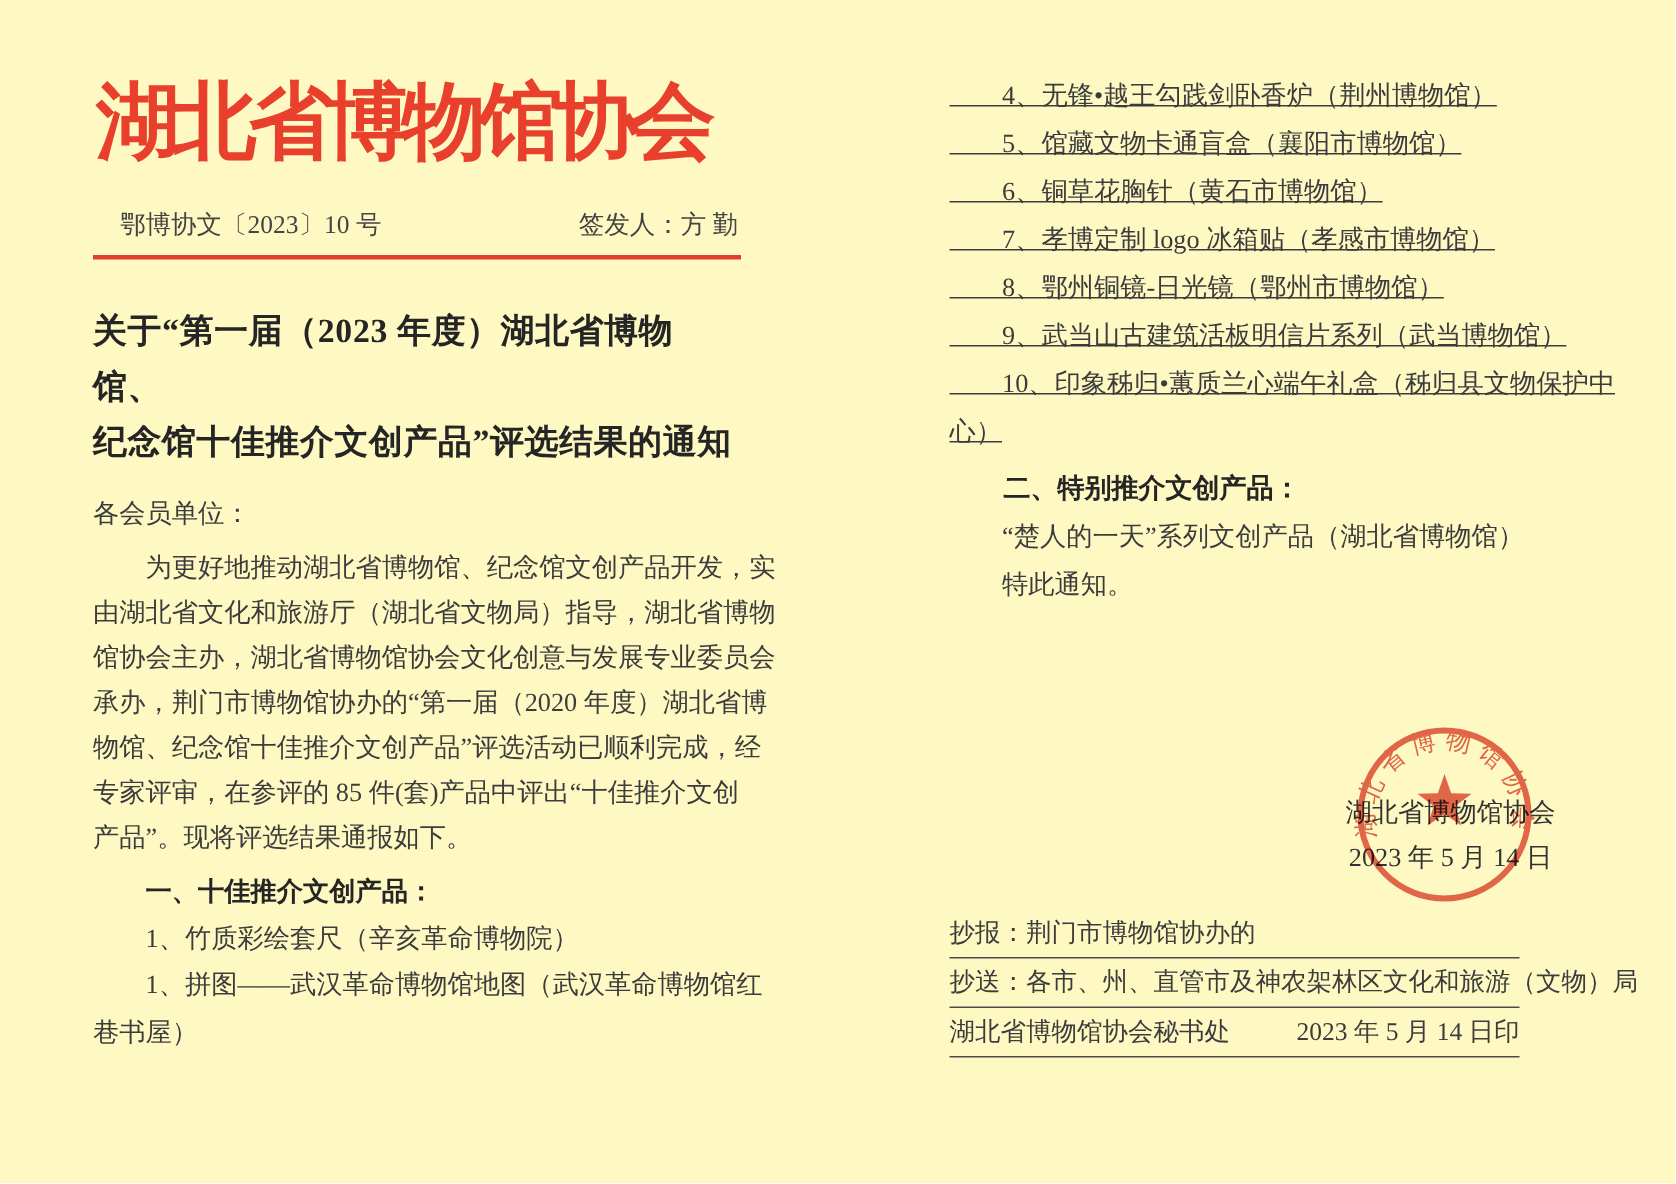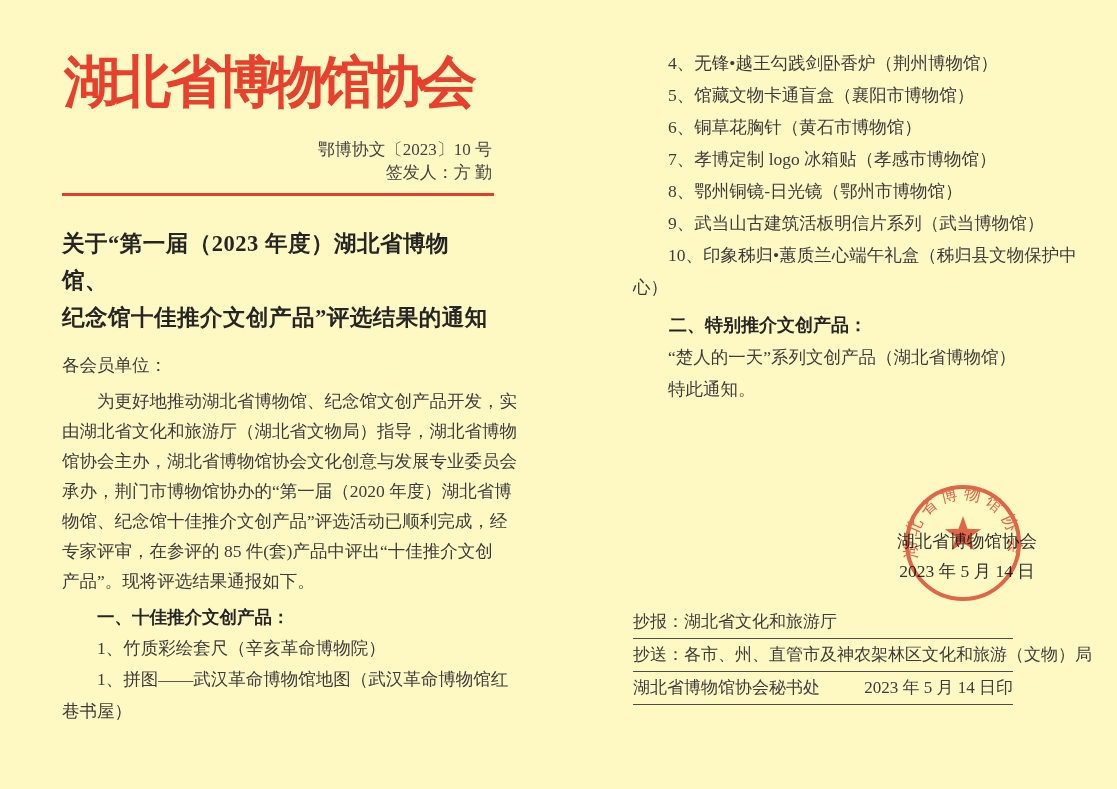--- a/index.html
+++ b/index.html
@@ -10,37 +10,37 @@
   }
 
   
   .col-left { position:absolute; left:62px; top:0; width:432px; }
   .org-name {
     margin:52px 0 0 2px; font-size:56px; line-height:1.1; font-weight:bold;
     color:#e8402c; letter-spacing:-5px; white-space:nowrap;
   }
   .doc-meta {
     display:flex; justify-content:space-between; align-items:flex-end;
-    margin-top:24px; padding:0 2px 0 18px; font-size:17px; color:#444;flex-direction:column;
+    margin-top:24px; padding:0 2px 0 18px; font-size:17px; color:#444;
   }
   .red-divider { height:3px; background:#e23e2b; margin-top:9px; }
   .doc-title {
     margin-top:29px; font-size:22.5px; font-weight:bold; line-height:37px;
     letter-spacing:0.5px; color:#252525;
   }
   .salutation { margin-top:17px; font-size:17.5px; }
   .body-par { margin-top:9px; }
   .body-par .line { font-size:17.5px; line-height:30px; height:30px; white-space:nowrap; }
   .sec1-heading { margin-top:6px; font-size:17.5px; font-weight:bold; line-height:31px; color:#252525; }
   .sec1-list .line { font-size:17.5px; line-height:31.5px; height:31.5px; white-space:nowrap; }
 
   
   .col-right { position:absolute; left:633px; top:0; width:410px; }
   .sec1b-list { margin-top:47px; }
-  .sec1b-list .line { font-size:17.5px; line-height:32px; height:32px; white-space:nowrap; }
+  .sec1b-list .line { font-size:17.5px; line-height:32px; height:32px; white-space:nowrap;text-decoration:underline; }
   .sec2-heading { margin-top:6px; font-size:18px; font-weight:bold; line-height:32px; color:#252525; }
   .sec2-item { font-size:17.5px; line-height:32px; white-space:nowrap; }
   .closing { font-size:17.5px; line-height:32px; }
 
   
   .signature {
     position:absolute; left:872px; top:526px; width:190px; text-align:center;
     font-size:17.5px; line-height:30px; color:#333;
   }
   .stamp {
@@ -131,21 +131,21 @@
         <polygon transform="translate(0,-8)" points="0,-19 4.47,-6.15 18.07,-5.87 7.23,2.35 11.17,15.37 0,7.6 -11.17,15.37 -7.23,2.35 -18.07,-5.87 -4.47,-6.15"></polygon>
         <path id="seal-arc" d="M -43 22 A 47 47 0 1 1 43 22" fill="none"></path>
         <text font-size="16.5" letter-spacing="5" fill="#dd5348" font-family="Liberation Serif, DejaVu Serif, serif">
           <textPath href="#seal-arc" startOffset="50%" text-anchor="middle">湖北省博物馆协会</textPath>
         </text>
       </g>
     </svg>
   </div>
 
   <div class="footer">
-    <div class="footer-row">抄报：湖北省文化和旅游厅</div>
+    <div class="footer-row">抄报：荆门市博物馆协办的</div>
     <div class="footer-row">抄送：各市、州、直管市及神农架林区文化和旅游（文物）局</div>
     <div class="footer-row issuer">
       <span>湖北省博物馆协会秘书处</span>
       <span>2023 年 5 月 14 日印</span>
     </div>
   </div>
 
 </div>
 
 </body></html>

